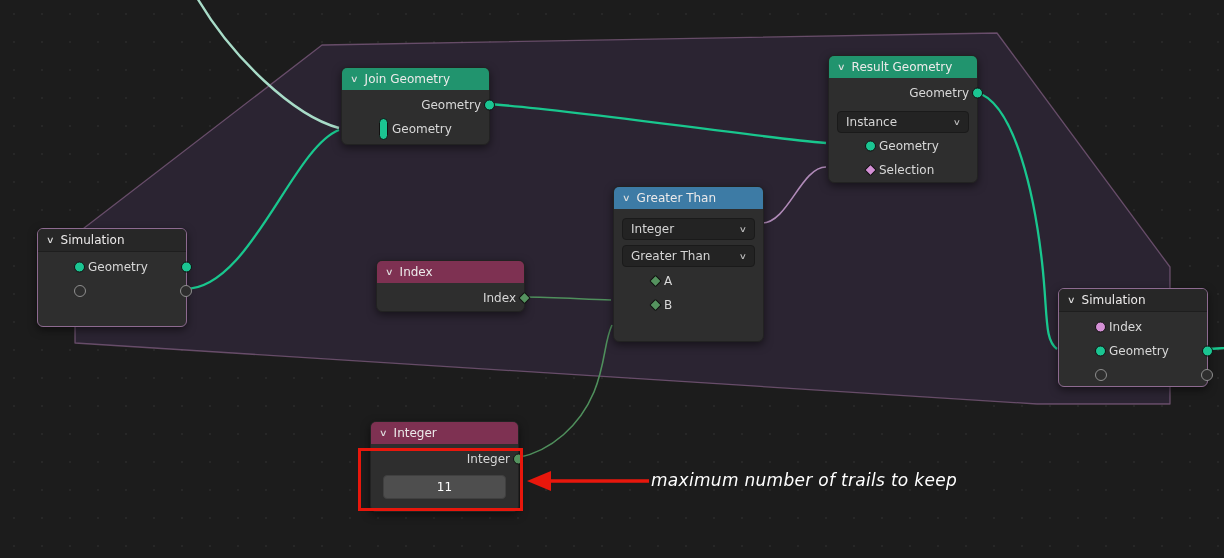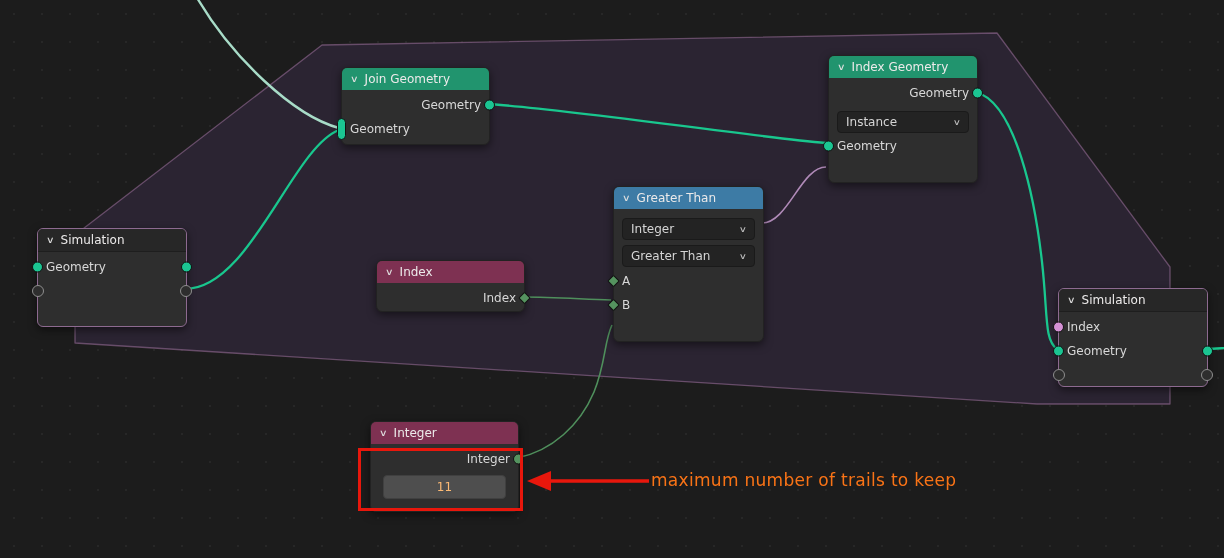--- a/index.html
+++ b/index.html
@@ -25,48 +25,48 @@
     height:22px;border-radius:5px 5px 0 0;
     display:flex;align-items:center;gap:7px;padding:0 9px;
     color:#eceaea;font-size:12px;
   }
   .hdr-teal{background:#21946e;}
   .hdr-blue{background:#3d7ba5;}
   .hdr-maroon{background:#7e3152;}
   .hdr-dark{background:#272727;border-bottom:1px solid #1e1e1e;border-radius:5px 5px 0 0;}
   .chev{font-size:9px;line-height:1;color:#e0e0e0;transform:scaleX(1.3);}
   .nbody{padding:3px 0 2px 0;position:relative;}
-  .nrow{height:24px;line-height:24px;padding:0 8px;position:relative;white-space:nowrap;}
+  .nrow{height:24px;line-height:24px;padding:0 8px;position:relative;white-space:nowrap;margin-left:42px;}
   .nrow.out{text-align:right;}
   .ndrop{
     height:20px;margin:0 8px;background:#232323;border:1px solid #1a1a1a;border-radius:4px;
     display:flex;align-items:center;padding:0 8px;color:#d5d5d5;position:relative;font-size:12px;justify-content:space-between;
   }
   .dchev{margin-left:auto;font-size:8px;color:#bdbdbd;transform:scaleX(1.4);}
   .m-t6{margin-top:6px;} .m-t5{margin-top:5px;} .m-t2{margin-top:2px;}
   .valfield{
     height:22px;line-height:22px;margin:4px 12px 0 12px;background:#4e4e4e;
-    border:1px solid #404040;border-radius:4px;text-align:center;color:#fdba74;font-size:12px;
+    border:1px solid #404040;border-radius:4px;text-align:center;color:#ffffff;font-size:12px;
   }
   .sock{
     position:absolute;width:11px;height:11px;border-radius:50%;
     border:1px solid #111;top:50%;transform:translateY(-50%);z-index:6;box-sizing:border-box;
   }
   .sock.l{left:-6px;} .sock.r{right:-6px;}
   .sock.diamond{width:9px;height:9px;border-radius:1.5px;transform:translateY(-50%) rotate(45deg);}
   .sock.diamond.l{left:-5px;} .sock.diamond.r{right:-5px;}
   .sock.multi{width:9px;height:22px;border-radius:5px;left:-5px;}
   .sock.hollow{background:#2e2e2e;border:1.5px solid #8e8e8e;width:12px;height:12px;}
   .c-geo{background:#1bc592;}
   .c-gray{background:#a8a8a8;}
   .c-pink{background:#d490d5;}
   .c-int{background:#55935f;}
   #annot-text{
     position:absolute;z-index:11;left:651px;top:470px;
-    color:#f97316;font-size:17px;letter-spacing:.3px;white-space:nowrap;
+    color:#ffffff;font-size:17px;letter-spacing:.3px;white-space:nowrap;font-style:italic;
   }
 </style>
 </head>
 <body>
 
 <svg id="zone-wire-layer" class="layer" width="1224" height="558" viewBox="0 0 1224 558">
   <polygon points="322,45 997,33 1170,267 1170,404 1037,404 75,343 75,235" fill="#2b2432" stroke="#a172a0" stroke-opacity="0.55" stroke-width="1.3" stroke-linejoin="round"></polygon>
   <path d="M196,-4 C232,58 294,116 339,128" fill="none" stroke="#a8dcc8" stroke-width="2.4"></path>
   <path d="M185,289 C250,289 292,148 339,130" fill="none" stroke="#19c78e" stroke-width="2.3"></path>
   <path d="M488,104 C570,109 745,136 826,143" fill="none" stroke="#19c78e" stroke-width="2.3"></path>
@@ -90,34 +90,38 @@
     <div class="nrow">
       <span>Geometry</span>
       <span class="sock multi c-geo"></span>
     </div>
   </div>
 </div>
 
 <div class="node" style="left:828px;top:55px;width:148px;height:126px">
   <div class="nheader hdr-teal">
     <span class="chev">∨</span>
-    <span>Index Geometry</span>
+    <span>Result Geometry</span>
   </div>
   <div class="nbody">
     <div class="nrow out">
       <span>Geometry</span>
       <span class="sock r c-geo"></span>
     </div>
     <div class="ndrop m-t6">
       <span>Instance</span>
       <span class="dchev">∨</span>
     </div>
     <div class="nrow" style="margin-top:1px">
       <span>Geometry</span>
       <span class="sock l c-geo"></span>
+    </div>
+    <div class="nrow">
+      <span>Selection</span>
+      <span class="sock diamond l c-pink"></span>
     </div>
   </div>
 </div>
 
 <div class="node" style="left:613px;top:186px;width:149px;height:154px">
   <div class="nheader hdr-blue">
     <span class="chev">∨</span>
     <span>Greater Than</span>
   </div>
   <div class="nbody">

